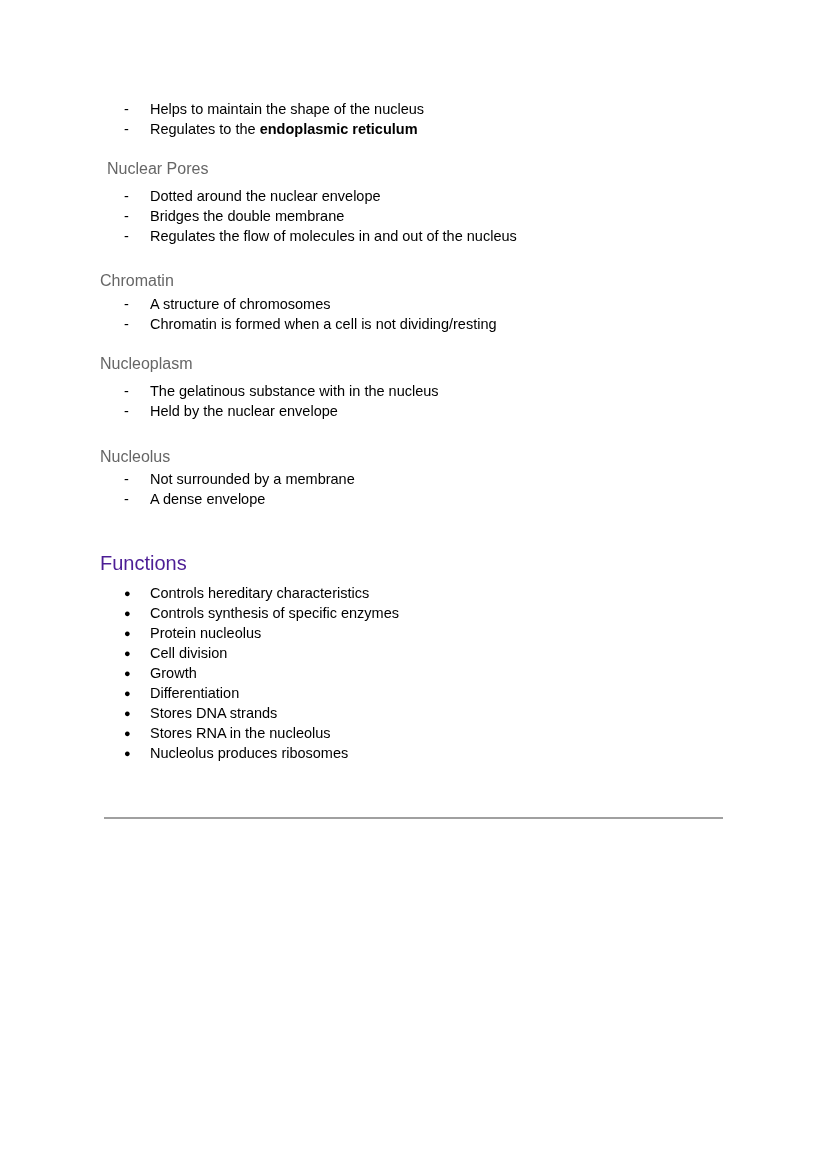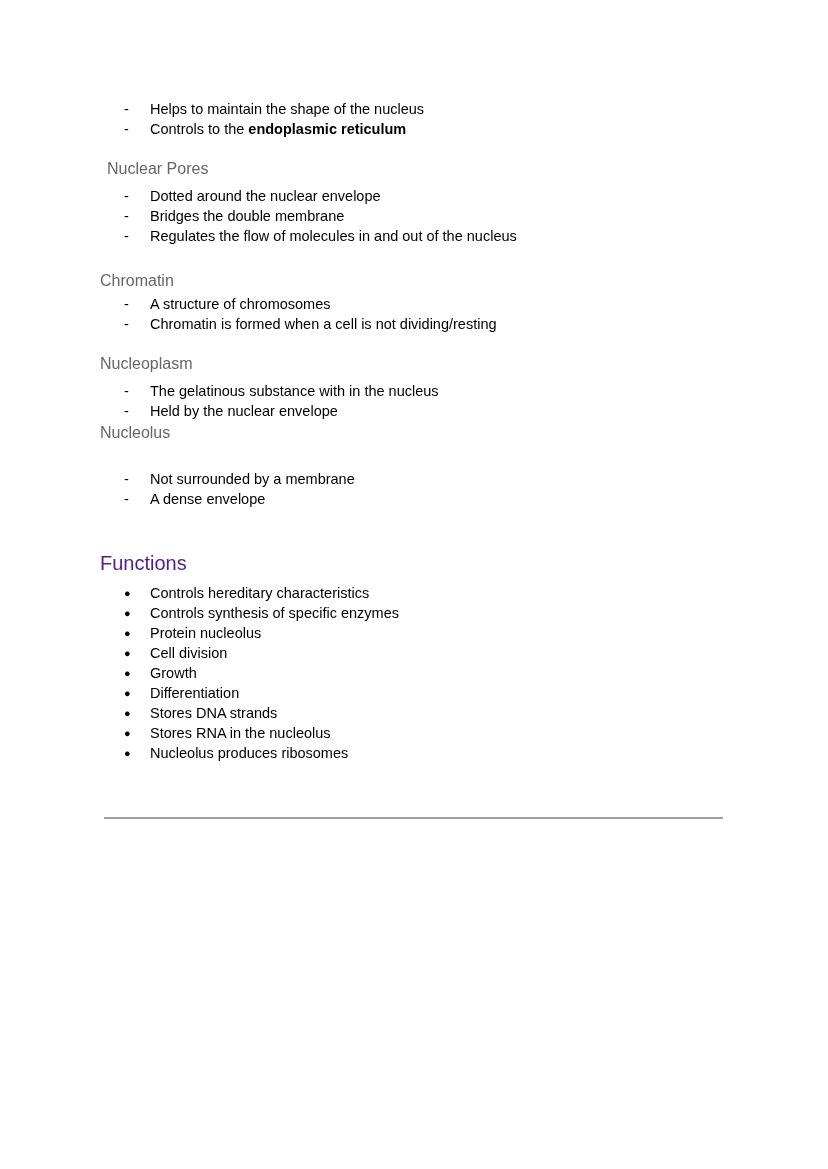--- a/index.html
+++ b/index.html
@@ -18,21 +18,21 @@
 <body>
 
 <div class="page">
 
   <div class="row" style="top:99px;">
     <span class="marker">-</span>
     <span class="text">Helps to maintain the shape of the nucleus</span>
   </div>
   <div class="row" style="top:119px;">
     <span class="marker">-</span>
-    <span class="text"><span>Controls to the </span><span class="bold">endoplasmic reticulum</span></span>
+    <span class="text"><span>Regulates to the </span><span class="bold">endoplasmic reticulum</span></span>
   </div>
 
   <div class="subhead" style="top:160px;margin-left:7px;">Nuclear Pores</div>
   <div class="row" style="top:186px;">
     <span class="marker">-</span>
     <span class="text">Dotted around the nuclear envelope</span>
   </div>
   <div class="row" style="top:206px;">
     <span class="marker">-</span>
     <span class="text">Bridges the double membrane</span>
@@ -55,21 +55,21 @@
   <div class="subhead" style="top:355px;">Nucleoplasm</div>
   <div class="row" style="top:381px;">
     <span class="marker">-</span>
     <span class="text">The gelatinous substance with in the nucleus</span>
   </div>
   <div class="row" style="top:401px;">
     <span class="marker">-</span>
     <span class="text">Held by the nuclear envelope</span>
   </div>
 
-  <div class="subhead" style="top:424px;">Nucleolus</div>
+  <div class="subhead" style="top:448px;">Nucleolus</div>
   <div class="row" style="top:469px;">
     <span class="marker">-</span>
     <span class="text">Not surrounded by a membrane</span>
   </div>
   <div class="row" style="top:489px;">
     <span class="marker">-</span>
     <span class="text">A dense envelope</span>
   </div>
 
   <div class="head" style="top:552px;">Functions</div>

